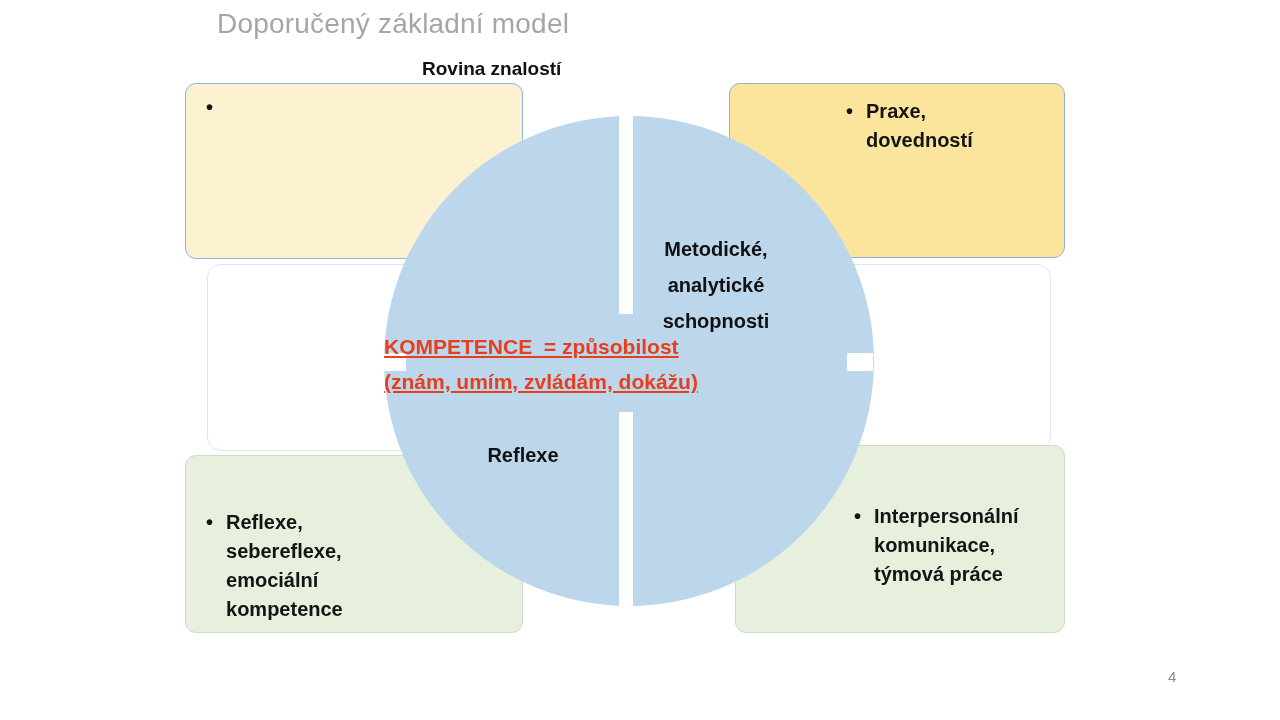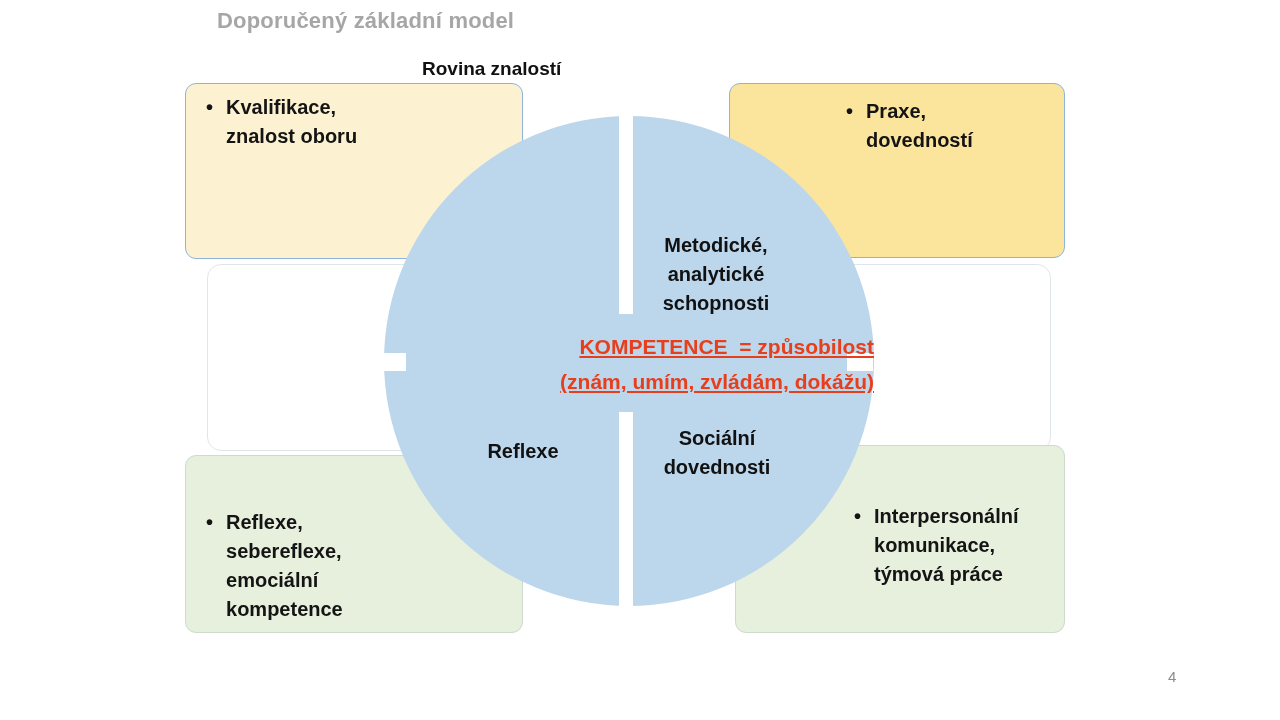--- a/index.html
+++ b/index.html
@@ -8,21 +8,21 @@
     background: #ffffff;
     font-family: "Liberation Sans", sans-serif;
     position: relative;
     overflow: hidden;
     color: #141414;
   }
   .abs { position: absolute; }
 
   .slide-title {
     left: 217px; top: 8px;
-    font-size: 22px; font-weight: bold;
+    font-size: 28px; font-weight: normal;
     color: #a6a6a6;
     letter-spacing: 0.2px;
   }
 
   .axis-label {
     font-size: 19px; font-weight: bold; color: #111;
     width: 400px;
   }
   .axis-top { left: 422px; top: 58px; }
   .axis-bottom { left: 413px; top: 655px; }
@@ -74,32 +74,32 @@
   .gap { position: absolute; background: #ffffff; }
   .gap-v-top    { left: 235px; top: -4px;  width: 14px; height: 202px; }
   .gap-v-bottom { left: 235px; top: 296px; width: 14px; height: 200px; }
   .gap-h-left   { left: -4px;  top: 237px; width: 26px; height: 18px; }
   .gap-h-right  { left: 463px; top: 237px; width: 26px; height: 18px; }
 
   .quad-label {
     position: absolute;
     font-size: 20px; font-weight: bold; color: #111;
     text-align: center; width: 160px;
-    line-height: 29px;
+    line-height: 36px;
     white-space: pre-line;
   }
   .q-tl { left: 74px;  top: 142px; }
   .q-tr { left: 252px; top: 115px; }
   .q-bl { left: 59px;  top: 321px; }
   .q-br { left: 253px; top: 308px; }
 
   .center-text {
     position: absolute;
     left: 0; top: 213px; width: 490px;
-    text-align: right;
+    text-align: left;
     color: #e73e1b;
     font-size: 21px; font-weight: bold;
     line-height: 35px;
     text-decoration: underline;
     z-index: 4;
   }
   .center-line { white-space: pre-wrap; }
 
   .page-number {
     left: 1168px; top: 668px;
@@ -112,22 +112,20 @@
 <div style="width:1280px;height:720px;position:relative;">
 
   <div class="abs slide-title">Doporučený základní model</div>
 
   <div class="abs axis-label axis-top">Rovina znalostí</div>
 
   <div class="abs band"></div>
 
   <div class="abs corner-box box-tl">
     <span class="bullet">•</span>
-    <span class="box-text">Kvalifikace,
-znalost oboru</span>
   </div>
 
   <div class="abs corner-box box-tr">
     <span class="bullet">•</span>
     <span class="box-text">Praxe,
 dovedností</span>
   </div>
 
   <div class="abs corner-box box-bl">
     <span class="bullet">•</span>
@@ -147,22 +145,20 @@
   <div class="abs circle">
     <div class="gap gap-v-top"></div>
     <div class="gap gap-v-bottom"></div>
     <div class="gap gap-h-left"></div>
     <div class="gap gap-h-right"></div>
 
     <div class="quad-label q-tr">Metodické,
 analytické
 schopnosti</div>
     <div class="quad-label q-bl">Reflexe</div>
-    <div class="quad-label q-br">Sociální
-dovednosti</div>
 
     <div class="center-text">
       <div class="center-line">KOMPETENCE  = způsobilost</div>
       <div class="center-line">(znám, umím, zvládám, dokážu)</div>
     </div>
   </div>
 
 
   <div class="abs page-number">4</div>
 

